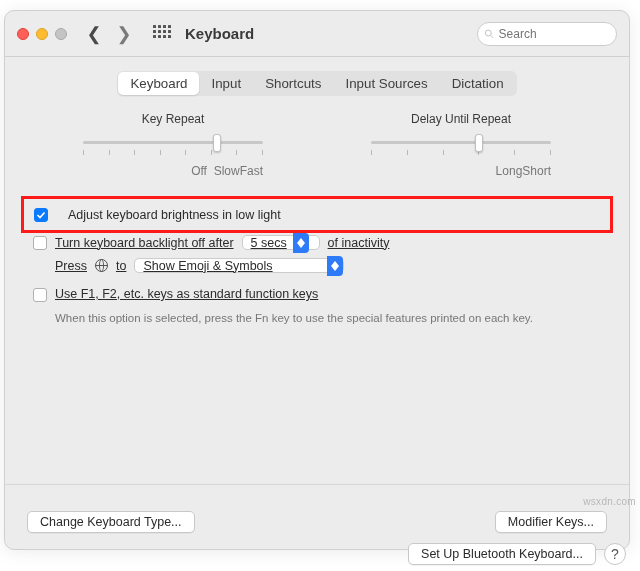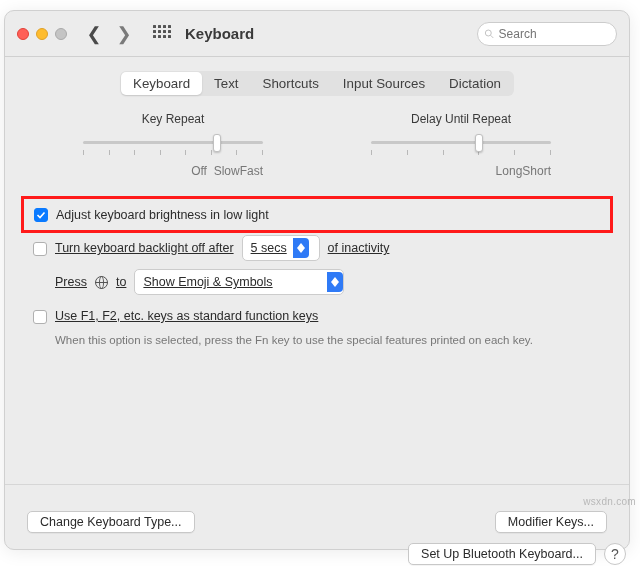--- a/index.html
+++ b/index.html
@@ -30,22 +30,22 @@
 .track .bar { position: absolute; top: 5px; left: 0; right: 0; height: 3px; background: #c8c8c8; border-radius: 2px; }
 .ticks { position: absolute; top: 14px; left: 0; right: 0; display: flex; justify-content: space-between; }
 .ticks span { width: 1px; height: 5px; background: #b8b8b8; }
 .thumb { position: absolute; top: -2px; width: 8px; height: 18px; background: #fff; border: 1px solid #c0c0c0; border-radius: 3px; box-shadow: 0 1px 2px rgba(0,0,0,.2); }
 .labels { display: flex; justify-content: flex-end; font-size: 12px; color: #777; margin-top: 4px; }
 .content { padding: 0 28px; font-size: 12.5px; color: #2b2b2b; }
 .row { display: flex; align-items: flex-start; gap: 8px; margin-bottom: 8px; text-decoration: underline; }
 .checkbox { width: 14px; height: 14px; border: 1px solid #b0b0b0; border-radius: 3px; background: #fff; flex-shrink: 0; margin-top: 1px; display: flex; align-items: center; justify-content: center; }
 .checkbox.checked { background: #0a7aff; border-color: #0a7aff; }
 .checkbox.checked svg { width: 10px; height: 10px; }
-.highlight { border: 3px solid #ff1a1a; padding: 8px 10px; margin: 0 -12px 2px -12px; display: flex; align-items: center; gap: 8px; }
-.popup { display: inline-flex; align-items: center; background: #fff; border: 1px solid #ccc; border-radius: 5px; height: 26px; padding: 0 0 0 8px; font-size: 12.5px; gap: 6px; }
+.highlight { border: 3px solid #ff1a1a; padding: 8px 10px; margin: 0 -12px 2px -12px; display: flex; align-items: center; gap: 20px; }
+.popup { display: inline-flex; align-items: center; background: #fff; border: 1px solid #ccc; border-radius: 5px; height: 15px; padding: 0 0 0 8px; font-size: 12.5px; gap: 6px; }
 .popup .arrows { width: 16px; height: 20px; background: #2f7af6; border-radius: 0 4px 4px 0; display: flex; flex-direction: column; align-items: center; justify-content: center; gap: 0; }
 .popup .arrows svg { width: 8px; height: 5px; fill: #fff; }
 .globe { width: 13px; height: 13px; border: 1px solid #555; border-radius: 50%; display: inline-block; position: relative; vertical-align: -2px; }
 .globe:before { content: ''; position: absolute; left: 3px; right: 3px; top: -1px; bottom: -1px; border: 1px solid #555; border-radius: 50%; }
 .globe:after { content: ''; position: absolute; left: -1px; right: -1px; top: 5px; height: 1px; background: #555; }
 .helptext { font-size: 11.5px; color: #777; margin-left: 22px; margin-top: 2px; line-height: 1.4; }
 .bottombar { margin-top: auto; display: flex; padding: 26px 22px 16px; border-top: 1px solid #d6d6d6; }
 .btn { background: #fff; border: 1px solid #c8c8c8; border-radius: 5px; padding: 3px 12px; font-size: 12.5px; color: #2b2b2b; cursor: pointer; box-shadow: 0 1px 0 rgba(0,0,0,.04); }
 .footer { position: absolute; right: 14px; bottom: 6px; display: flex; gap: 8px; }
 .help-circle { width: 22px; height: 22px; border: 1px solid #c8c8c8; border-radius: 50%; background: #fff; display: flex; align-items: center; justify-content: center; font-size: 14px; color: #555; cursor: pointer; }
@@ -83,21 +83,21 @@
           <circle cx="6.5" cy="6.5" r="4.5" fill="none" stroke="#888" stroke-width="1.5"></circle>
           <line x1="10" y1="10" x2="14" y2="14" stroke="#888" stroke-width="1.5"></line>
         </svg>
       <input type="text" placeholder="Search" style="">
     </div>
   </div>
 
   <div class="tabseg">
     <div class="seg">
       <button class="active">Keyboard</button>
-      <button>Text</button>
+      <button>Input</button>
       <button>Shortcuts</button>
       <button>Input Sources</button>
       <button>Dictation</button>
     </div>
   </div>
 
   <div class="sliders">
     <div class="slider-block">
       <div class="cap">Key Repeat</div>
       <div class="track">

